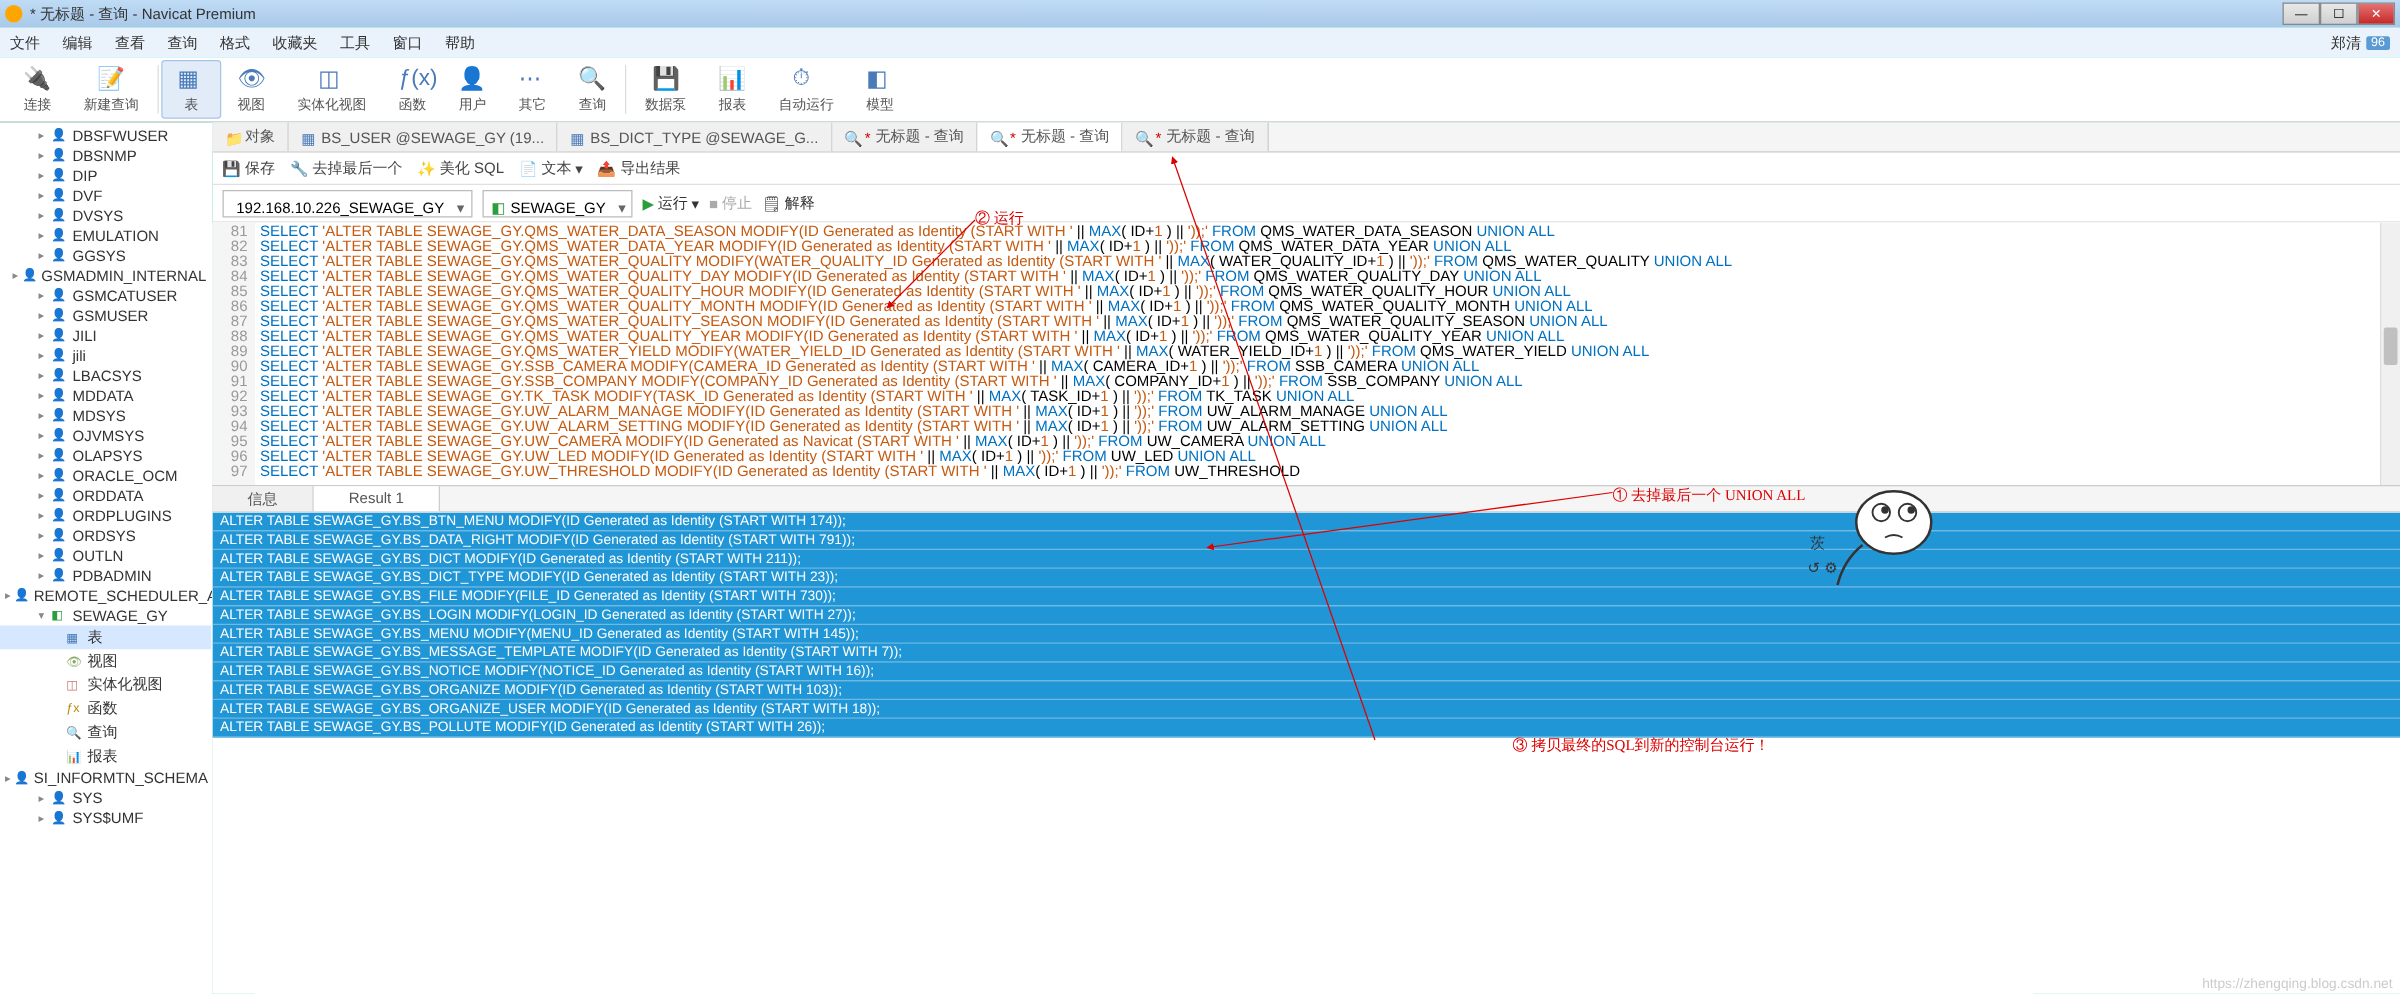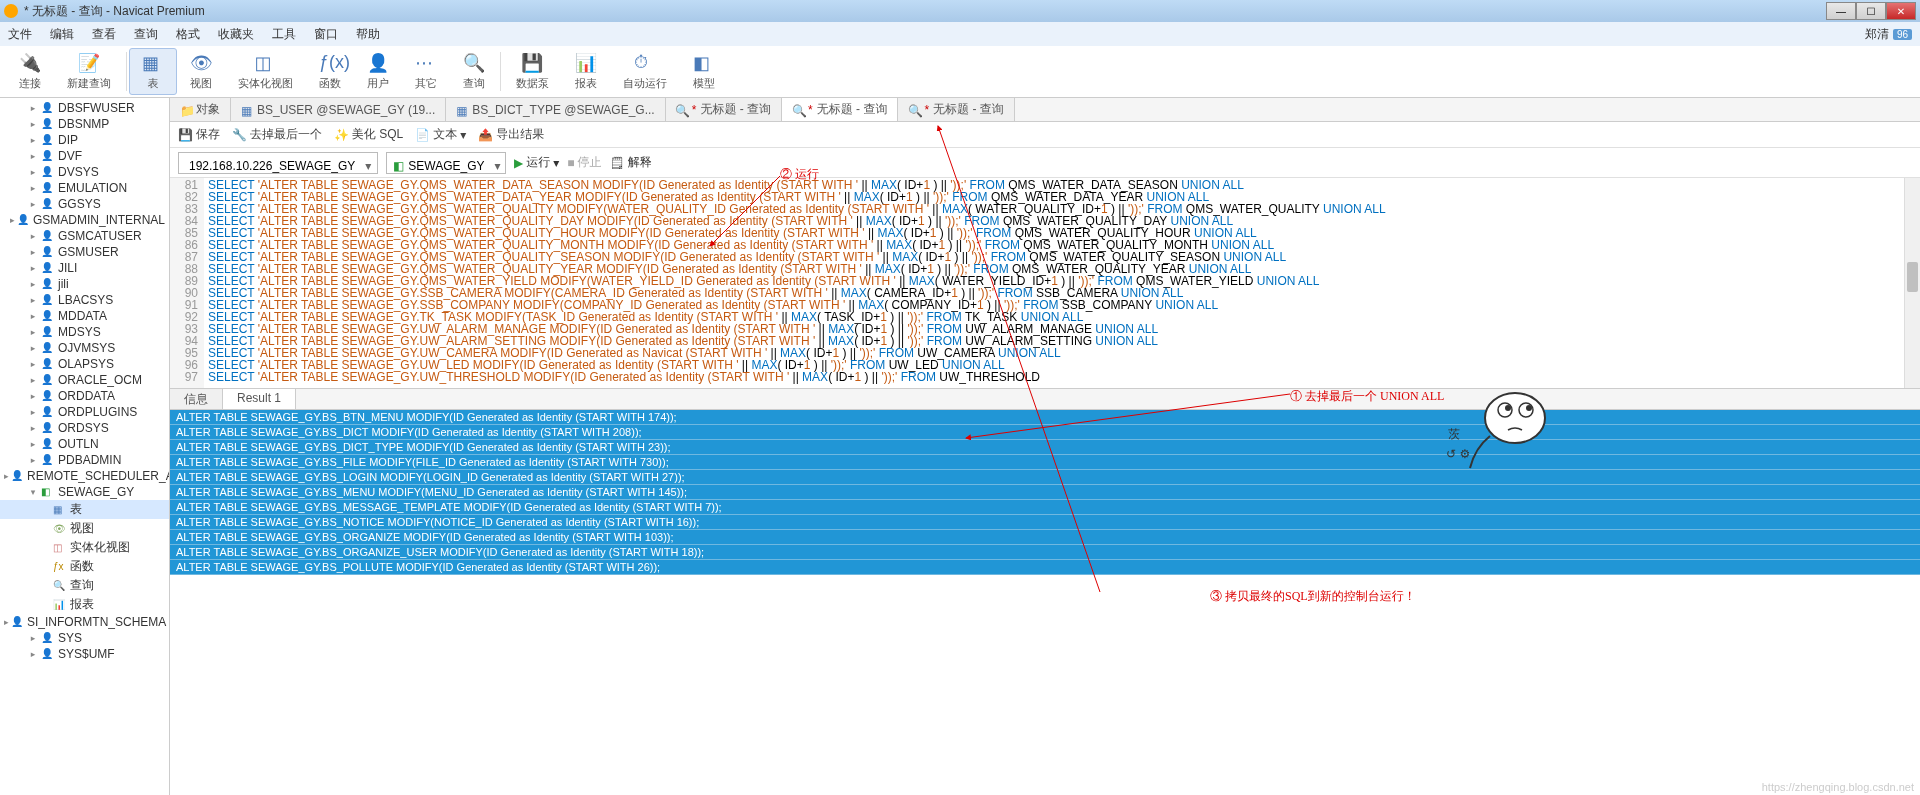--- a/index.html
+++ b/index.html
@@ -40,21 +40,21 @@
 .combo{height:22px;border:1px solid #bbb;display:flex;align-items:flex-end;padding:0 6px;background:#fff;gap:4px;}
 .combo .dd{margin-left:6px;color:#666;}
 .runbtn{display:flex;align-items:center;gap:3px;color:#333;}
 .editor{flex:0 0 210px;display:flex;overflow:hidden;background:#fff;font-family:Consolas,monospace;font-size:11px;position:relative;}
 .gutter{width:34px;background:#f5f5f5;text-align:right;padding:1px 6px 1px 0;color:#999;line-height:12px;}
 .code{flex:1;padding:1px 4px;line-height:12px;white-space:pre;overflow:hidden;}
 .kw{color:#0070c0;}
 .str{color:#c55a11;}
 .num{color:#c55a11;}
 .restabs{height:22px;display:flex;border-top:1px solid #ccc;border-bottom:1px solid #ccc;background:#f5f5f5;}
-.rtab{padding:2px 14px;border-right:1px solid #ccc;background:#f0f0f0;color:#555;}
+.rtab{padding:2px 28px;border-right:1px solid #ccc;background:#f0f0f0;color:#555;}
 .rtab.active{background:#fff;}
 .results{flex:1;overflow:auto;background:#fff;}
 .rhead{background:#eef5fc;padding:3px 6px;font-size:11px;color:#333;border-bottom:1px solid #ccc;}
 .rrow{background:#2196d6;color:#fff;padding:1px 6px;font-size:11px;border-bottom:1px solid #6fb8e0;white-space:nowrap;}
 .annot{position:absolute;color:#d00;font-size:12px;pointer-events:none;font-family:"KaiTi","STKaiti",serif;}
 svg.arrow{position:absolute;pointer-events:none;}
 .scroll-track{position:absolute;right:0;top:0;bottom:0;width:16px;background:#f0f0f0;border-left:1px solid #ddd;}
 .scroll-thumb{position:absolute;left:2px;right:2px;background:#c0c0c0;border-radius:2px;}
 .emoji{position:absolute;right:370px;top:290px;width:110px;height:90px;}
 .watermark{position:absolute;right:6px;bottom:2px;color:#ccc;font-size:11px;}
@@ -436,21 +436,22 @@
           </div>
       </div>
 
       <div class="restabs">
         <div class="rtab">信息</div>
         <div class="rtab active">Result 1</div>
       </div>
 
       <div class="results" id="results">
           <div class="rrow">ALTER TABLE SEWAGE_GY.BS_BTN_MENU MODIFY(ID Generated as Identity (START WITH 174));</div>
-          <div class="rrow">ALTER TABLE SEWAGE_GY.BS_DICT MODIFY(ID Generated as Identity (START WITH 208));</div>
+          <div class="rrow">ALTER TABLE SEWAGE_GY.BS_DATA_RIGHT MODIFY(ID Generated as Identity (START WITH 791));</div>
+          <div class="rrow">ALTER TABLE SEWAGE_GY.BS_DICT MODIFY(ID Generated as Identity (START WITH 211));</div>
           <div class="rrow">ALTER TABLE SEWAGE_GY.BS_DICT_TYPE MODIFY(ID Generated as Identity (START WITH 23));</div>
           <div class="rrow">ALTER TABLE SEWAGE_GY.BS_FILE MODIFY(FILE_ID Generated as Identity (START WITH 730));</div>
           <div class="rrow">ALTER TABLE SEWAGE_GY.BS_LOGIN MODIFY(LOGIN_ID Generated as Identity (START WITH 27));</div>
           <div class="rrow">ALTER TABLE SEWAGE_GY.BS_MENU MODIFY(MENU_ID Generated as Identity (START WITH 145));</div>
           <div class="rrow">ALTER TABLE SEWAGE_GY.BS_MESSAGE_TEMPLATE MODIFY(ID Generated as Identity (START WITH 7));</div>
           <div class="rrow">ALTER TABLE SEWAGE_GY.BS_NOTICE MODIFY(NOTICE_ID Generated as Identity (START WITH 16));</div>
           <div class="rrow">ALTER TABLE SEWAGE_GY.BS_ORGANIZE MODIFY(ID Generated as Identity (START WITH 103));</div>
           <div class="rrow">ALTER TABLE SEWAGE_GY.BS_ORGANIZE_USER MODIFY(ID Generated as Identity (START WITH 18));</div>
           <div class="rrow">ALTER TABLE SEWAGE_GY.BS_POLLUTE MODIFY(ID Generated as Identity (START WITH 26));</div>
         </div>

